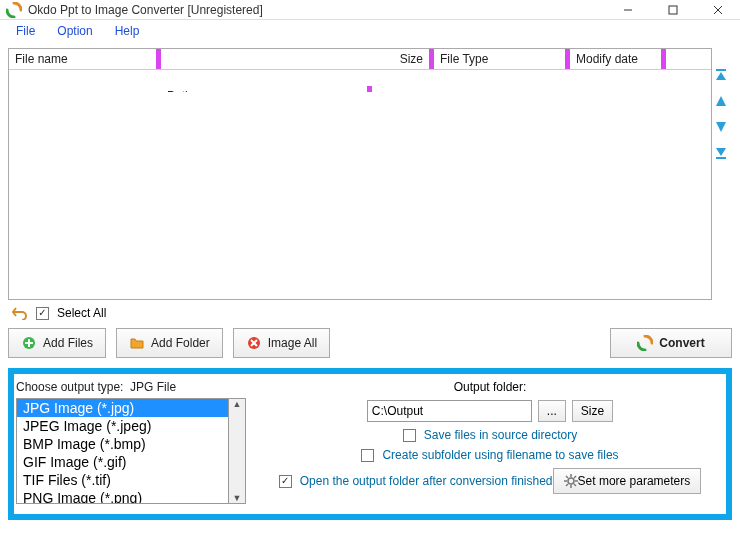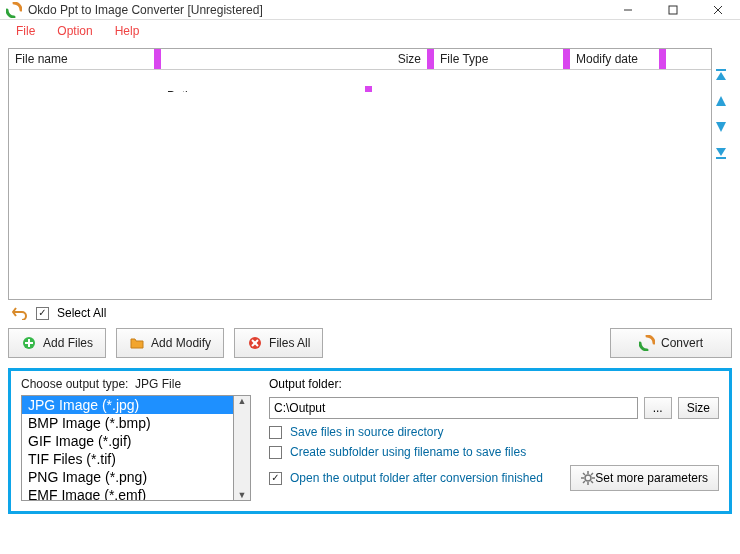--- a/index.html
+++ b/index.html
@@ -7,61 +7,61 @@
 
   
   .titlebar { height: 20px; display: flex; align-items: center; border-bottom: 1px solid #ddd; padding-left: 6px; }
   .titlebar .app-icon { width: 16px; height: 16px; margin-right: 6px; }
   .titlebar .title { flex: 1; font-size: 12px; color: #333; }
   .titlebar .win-controls { display: flex; height: 100%; }
   .titlebar .win-btn { width: 45px; display: flex; align-items: center; justify-content: center; color: #333; cursor: default; }
 
   
   .menubar { height: 22px; display: flex; align-items: center; padding-left: 6px; gap: 2px; }
-  .menubar .menu-item { padding: 2px 10px; color: #ef4444; cursor: default; }
+  .menubar .menu-item { padding: 2px 10px; color: #1d4ed8; cursor: default; }
 
   
   .content { padding: 6px 8px 8px 8px; }
 
   
   .file-table-wrap { display: flex; }
   .file-table { border: 1px solid #aaa; flex: 1; height: 252px; background: #fff; position: relative; }
   .ft-head { display: flex; height: 21px; background: #fff; border-bottom: 1px solid #ccc; }
-  .ft-col { border-right: 7px solid #d946ef; padding: 3px 6px; font-size: 12px; color: #222; overflow: hidden; white-space: nowrap; }
+  .ft-col { border-right: 5px solid #d946ef; padding: 3px 6px; font-size: 12px; color: #222; overflow: hidden; white-space: nowrap; }
   .ft-col.fname { width: 152px; }
   .ft-col.fpath { width: 211px; margin-top: 37px; }
   .ft-col.fsize { width: 62px; text-align: right; }
   .ft-col.ftype { width: 136px; }
   .ft-col.fdate { width: 96px; }
   .ft-col.fpad { flex: 1; border-right: none; }
   .reorder-strip { width: 20px; display: flex; flex-direction: column; align-items: center; justify-content: flex-start; gap: 10px; padding-top: 20px; }
   .reorder-strip .arrow-btn { width: 16px; height: 16px; cursor: default; }
 
   
   .selrow { display: flex; align-items: center; padding: 6px 0 8px 4px; gap: 8px; }
 
   
   .btnrow { display: flex; gap: 18px; }
   .btn { height: 30px; border: 1px solid #aaa; background: linear-gradient(#fdfdfd,#ececec); display: flex; align-items: center; justify-content: center; gap: 6px; padding: 0 12px; font-size: 12px; color: #222; cursor: default; }
-  .btn.big { width: 122px; font-weight: normal; }
+  .btn.big { width: 122px; font-weight: bold; }
   .btn .icn { width: 16px; height: 16px; display: inline-flex; align-items: center; justify-content: center; }
   .actions { display: flex; gap: 10px; }
   .spacer { flex: 1; }
 
   
-  .lower-panel { border: 3px solid #0ea5e9; margin-top: 10px; padding: 6px 10px 10px 10px; display: flex; gap: 18px; }
+  .lower-panel { border: 6px solid #0ea5e9; margin-top: 10px; padding: 6px 10px 10px 2px; display: flex; gap: 18px; }
   .left-col { width: 230px; }
   .left-col .lbl-line { font-size: 12px; color: #222; margin-bottom: 4px; }
   .type-list-wrap { display: flex; }
   .type-list { border: 1px solid #999; height: 106px; overflow: hidden; background: #fff; flex: 1; }
   .type-list .opt { padding: 1px 6px; font-size: 14px; color: #000; white-space: nowrap; }
   .type-list .opt.selected { background: #1e90ff; color: #fff; }
   .type-scroll { width: 17px; border: 1px solid #999; border-left: none; background: #f0f0f0; display: flex; flex-direction: column; justify-content: space-between; align-items: center; font-size: 9px; color: #555; }
 
-  .right-col { flex: 1; display: flex; flex-direction: column; gap: 6px; }
+  .right-col { flex: 1; display: flex; flex-direction: column; gap: 6px; align-items: center; }
   .of-row { display: flex; align-items: center; gap: 6px; }
   .of-input { flex: 1; height: 22px; border: 1px solid #999; padding: 2px 4px; font-size: 12px; background: #fff; }
   .sm-btn { height: 22px; border: 1px solid #aaa; background: linear-gradient(#fdfdfd,#ececec); padding: 0 8px; font-size: 12px; cursor: default; }
   .chkline { display: flex; align-items: center; gap: 8px; font-size: 12px; color: #0369a1; }
   .chkbox { width: 13px; height: 13px; border: 1px solid #777; background: #fff; display: inline-flex; align-items: center; justify-content: center; font-size: 10px; line-height: 1; }
   .chkbox.checked::after { content: "✓"; color: #222; }
   .bottom-line { display: flex; align-items: center; }
   .setmore { margin-left: auto; height: 26px; border: 1px solid #aaa; background: linear-gradient(#fdfdfd,#ececec); display: flex; align-items: center; gap: 0; padding: 0 10px; font-size: 12px; cursor: default; }
 
   svg { display: block; }
@@ -164,31 +164,31 @@
             </svg>
           </span>
         <span>Add Files</span>
       </div>
       <div class="btn">
         <span class="icn">
             <svg width="14" height="12">
               <path d="M1 2h4l1 2h7v7H1z" fill="#f2a52e" stroke="#c77e18"></path>
             </svg>
           </span>
-        <span>Add Modify</span>
+        <span>Add Folder</span>
       </div>
       <div class="btn">
         <span class="icn">
             <svg width="14" height="14">
               <circle cx="7" cy="7" r="6" fill="#e04030"></circle>
               <line x1="4" y1="4" x2="10" y2="10" stroke="#fff" stroke-width="2"></line>
               <line x1="10" y1="4" x2="4" y2="10" stroke="#fff" stroke-width="2"></line>
             </svg>
           </span>
-        <span>Files All</span>
+        <span>Image All</span>
       </div>
     </div>
     <div class="spacer"></div>
     <div class="btn big">
       <span class="icn">
           <svg width="16" height="16" viewBox="0 0 16 16">
             <path d="M8 1 A7 7 0 0 1 15 8" fill="none" stroke="#e08a2c" stroke-width="3" stroke-linecap="round"></path>
             <path d="M8 15 A7 7 0 0 1 1 8" fill="none" stroke="#2fa33a" stroke-width="3" stroke-linecap="round"></path>
           </svg>
         </span>
@@ -197,20 +197,21 @@
   </div>
 
   <div class="lower-panel">
     <div class="left-col">
       <div class="lbl-line">
         <span>Choose output type:</span>&nbsp;&nbsp;<span>JPG File</span>
       </div>
       <div class="type-list-wrap">
         <div class="type-list">
           <div class="opt selected">JPG Image (*.jpg)</div>
+          <div class="opt">JPEG Image (*.jpeg)</div>
           <div class="opt">BMP Image (*.bmp)</div>
           <div class="opt">GIF Image (*.gif)</div>
           <div class="opt">TIF Files (*.tif)</div>
           <div class="opt">PNG Image (*.png)</div>
           <div class="opt">EMF Image (*.emf)</div>
         </div>
         <div class="type-scroll">
             <span>▲</span>
             <span>▼</span>
           </div>

